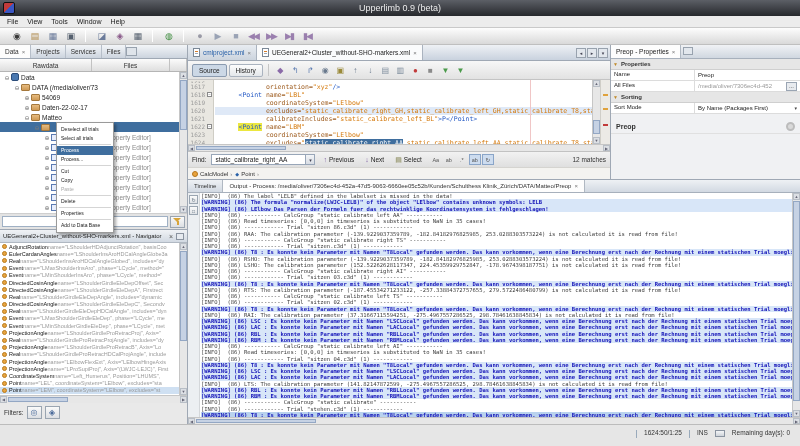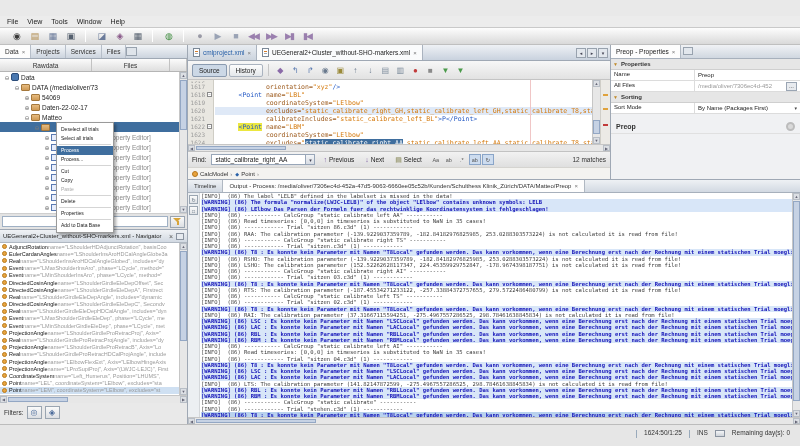--- a/index.html
+++ b/index.html
@@ -154,20 +154,24 @@
 
 .statusbar{position:absolute;left:0;top:424px;right:0;height:22px;background:#e6e6e6;border-top:1px solid #bcbcbc;display:flex;align-items:flex-start;justify-content:flex-end;gap:7px;padding:4px 10px 0 0;font-size:6.5px;color:#333}
 .sbsep{width:1px;height:8px;background:#9ab;margin-top:1px}
 .memico{width:10px;height:7px;border:1px solid #8a93a0;background:linear-gradient(#f4f5f7,#cfd4da);margin-top:1px}
 </style>
 </head>
 <body>
 
 <div class="app">
 
+  <div class="titlebar">
+    <span class="appicon"></span>
+    <span class="title">Upperlimb 0.9 (beta)</span>
+  </div>
 
   <div class="menubar" id="menubar">
       <span class="menu-item">File</span>
       <span class="menu-item">View</span>
       <span class="menu-item">Tools</span>
       <span class="menu-item">Window</span>
       <span class="menu-item">Help</span>
     </div>
   <div class="toolbar" id="toolbar">
       <span class="tb-btn">

